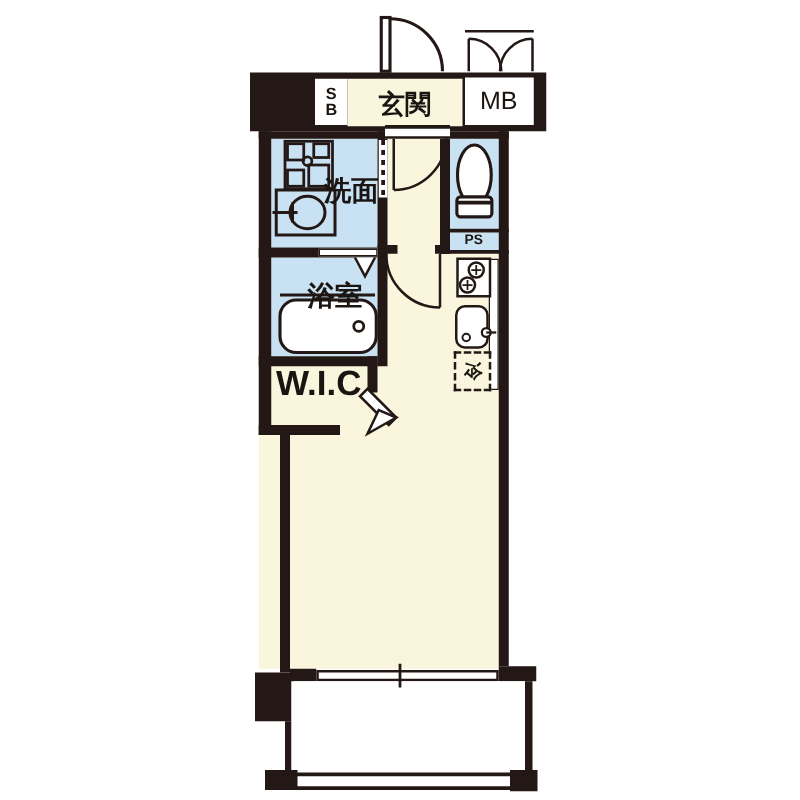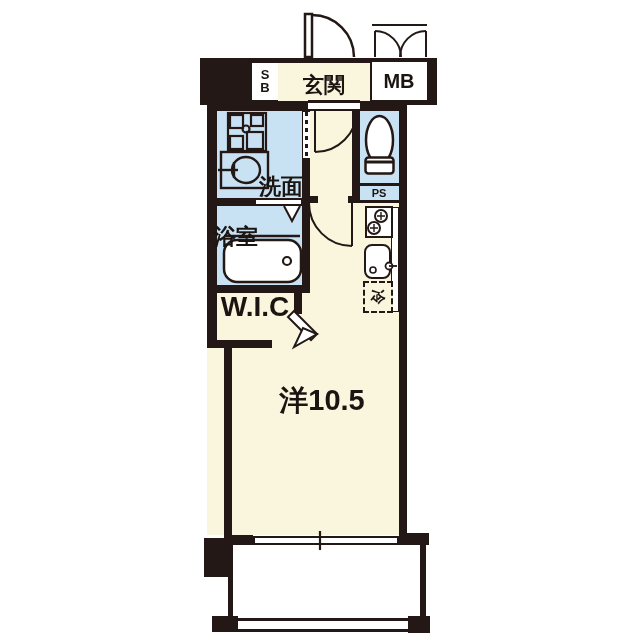--- a/index.html
+++ b/index.html
@@ -142,21 +142,20 @@
     <g stroke="#231815" stroke-width="2.2">
       <path d="M320,531 V550"></path>
     </g>
   </svg>
 
   <div class="label" style="left:265px;top:81px;font-size:13px;text-align:center;">
     <div>S</div>
     <div>B</div>
   </div>
   <div class="label" style="left:324px;top:84px;font-size:21px;">玄関</div>
-  <div class="label" style="left:399px;top:81px;font-size:20px;font-weight:700;">MB</div>
-  <div class="label" style="left:281px;top:153px;font-size:22px;margin-top:34px;">洗面</div>
+  <div class="label" style="left:399px;top:81px;font-size:20px;font-weight:400;">MB</div>
+  <div class="label" style="left:281px;top:153px;font-size:22px;">洗面</div>
   <div class="label" style="left:379px;top:193px;font-size:11px;">PS</div>
-  <div class="label" style="left:236px;top:237px;font-size:22px;">浴室</div>
+  <div class="label" style="left:268px;top:237px;font-size:22px;">浴室</div>
   <div class="label" style="left:255px;top:307px;font-size:28px;">W.I.C</div>
-  <div class="label" style="left:322px;top:400px;font-size:29px;">洋10.5</div>
   <div class="label rot90" style="left:378px;top:297px;font-size:15px;">冷</div>
 
 </div>
 
 </body></html>

